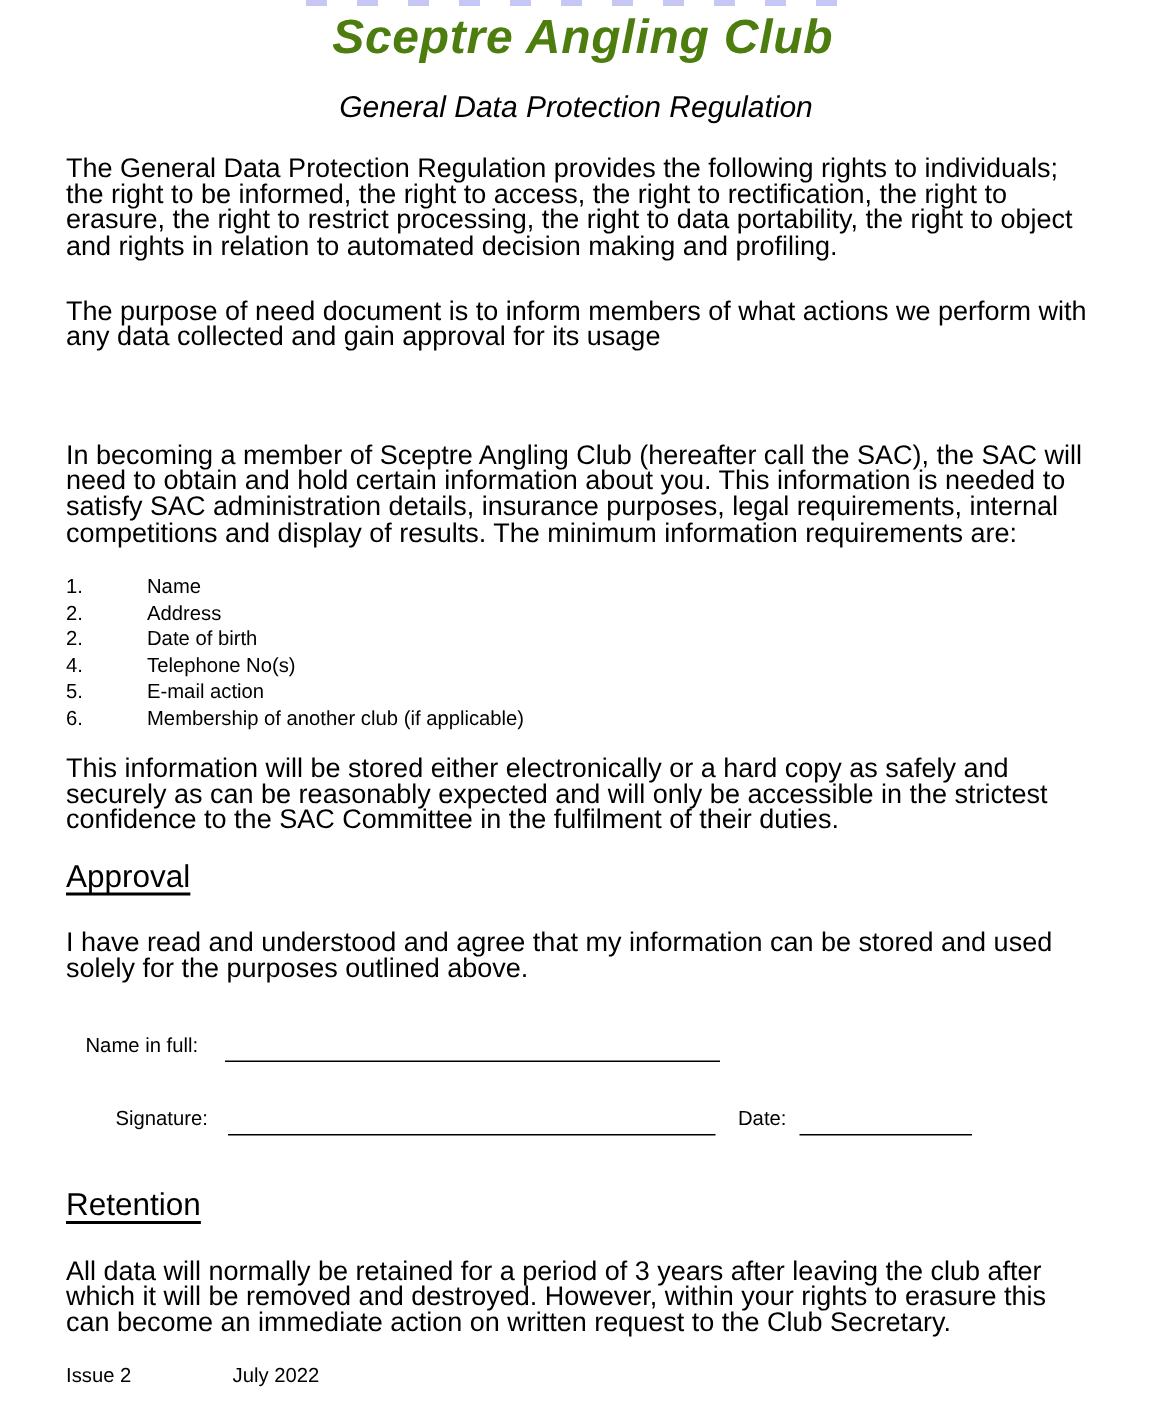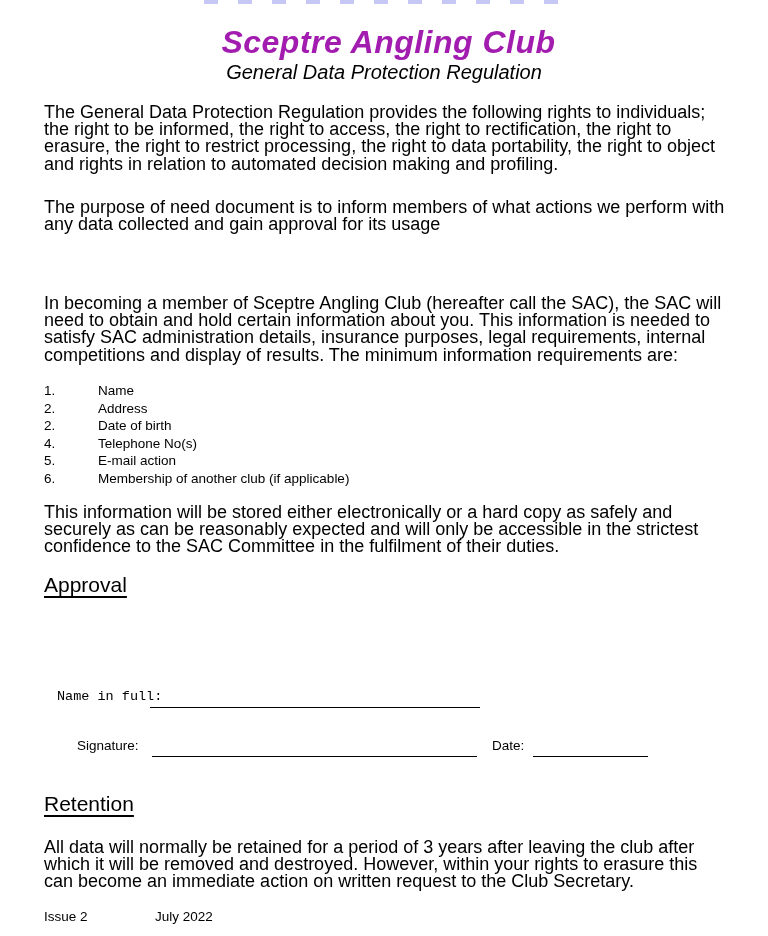--- a/index.html
+++ b/index.html
@@ -15,26 +15,26 @@
   .top-artifact {
     position: absolute;
     top: 0; left: 204px;
     width: 370px; height: 4px;
     background: repeating-linear-gradient(90deg,
       rgba(30,30,220,0.45) 0 14px, rgba(30,30,220,0) 14px 34px);
     opacity: 0.55;
   }
   .doc-title {
     position: absolute;
-    top: 24px; left: 0; right: 0;
+    top: 6px; left: 0; right: 0;
     text-align: center;
     font-size: 32px;
     font-weight: bold;
     font-style: italic;
-    color: #a21caf;
+    color: #4d7c0f;
     letter-spacing: 0.5px;
     margin-left: 9px;
   }
   .doc-subtitle {
     position: absolute;
     top: 61px; left: 0; right: 0;
     text-align: center;
     font-size: 20px;
     font-style: italic;
     text-underline-offset: 3px;
@@ -121,22 +121,23 @@
     <div class="list-row">
       <span class="list-num">6.</span>
       <span class="list-label">Membership of another club (if applicable)</span>
     </div>
   </div>
 
   <div class="para" style="top:504px;">This information will be stored either electronically or a hard copy as safely and securely as can be reasonably expected and will only be accessible in the strictest confidence to the SAC Committee in the fulfilment of their duties.</div>
 
   <div class="h2" style="top:573px;">Approval</div>
 
+  <div class="para" style="top:620px;">I have read and understood and agree that my information can be stored and used solely for the purposes outlined above.</div>
 
-  <div class="field-label" style="top:689px; left:57px;font-family:Liberation Mono, monospace;">Name in full:</div>
+  <div class="field-label" style="top:689px; left:57px;">Name in full:</div>
   <div class="fill-line" style="top:707px; left:150px; width:330px;"></div>
 
   <div class="field-label" style="top:738px; left:57px;margin-left:20px;">Signature:</div>
   <div class="fill-line" style="top:756px; left:152px; width:325px;"></div>
 
   <div class="field-label" style="top:738px; left:492px;">Date:</div>
   <div class="fill-line" style="top:756px; left:533px; width:115px;"></div>
 
   <div class="h2" style="top:792px;">Retention</div>
 

